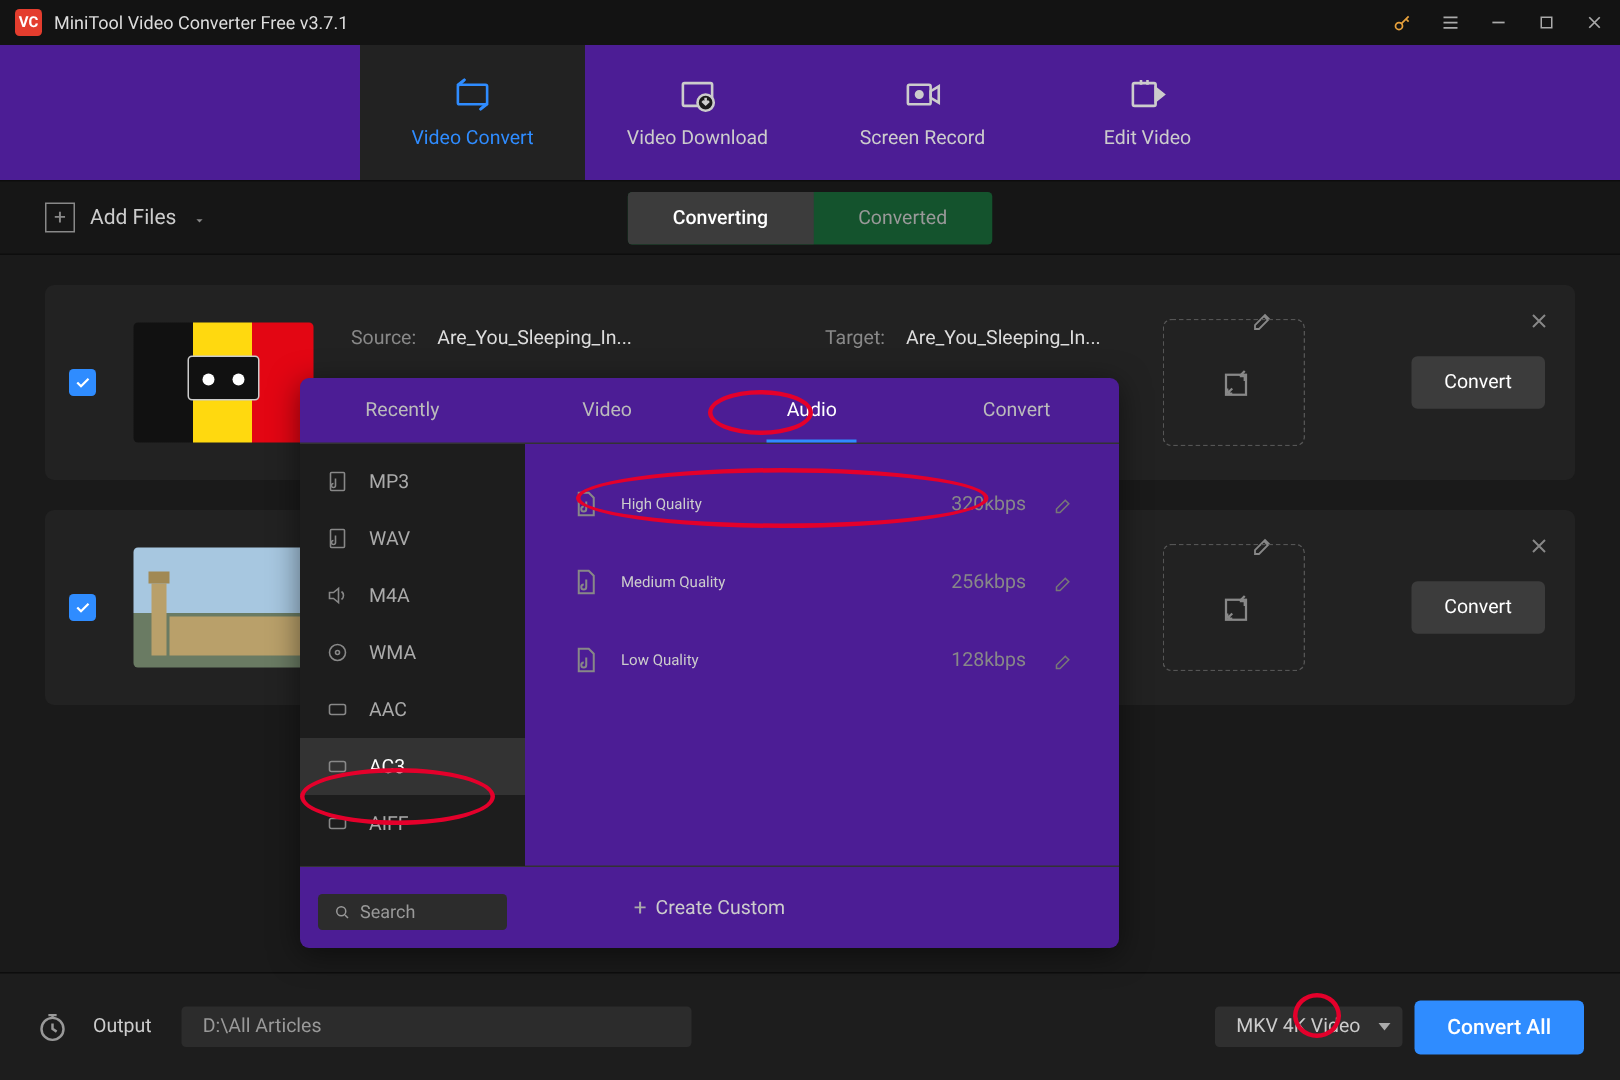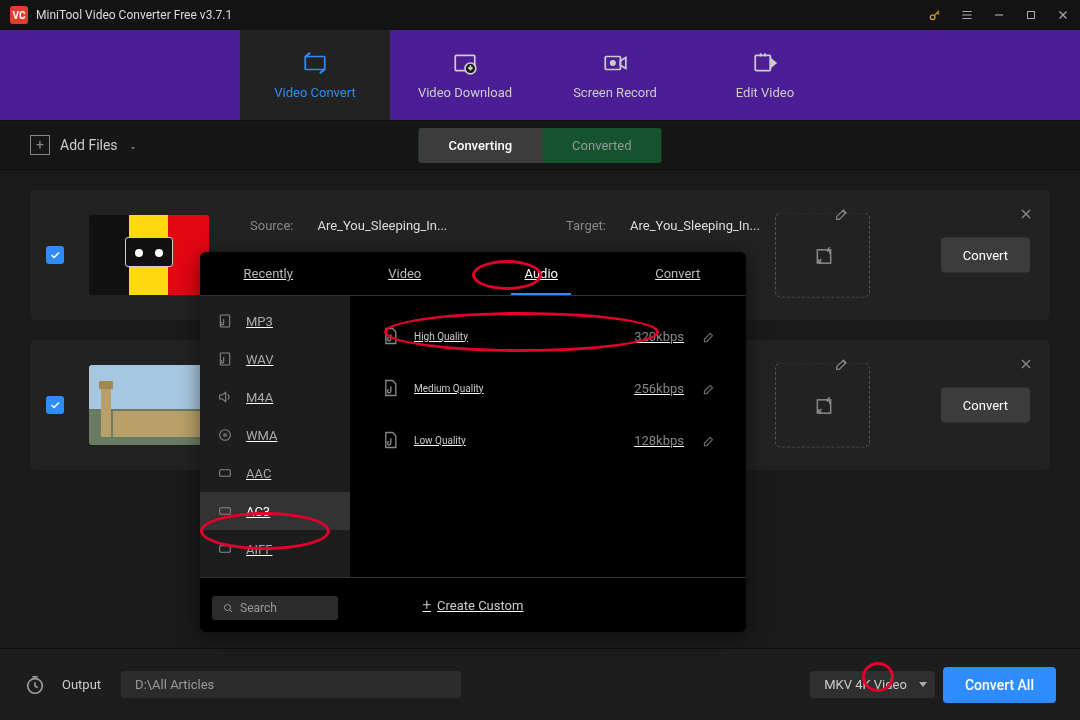--- a/index.html
+++ b/index.html
@@ -28,31 +28,31 @@
   .tabbox .tb { padding:10px 30px; font-size:13px; color:#999; cursor:pointer; }
   .tabbox .tb.active { background:#3c3c3c; color:#fff; font-weight:500; }
 
   
   .filearea { padding: 20px 30px 0 30px; }
   .file-row { background:#222; border-radius:6px; height:130px; padding:16px 20px 16px 16px; display:flex; align-items:center; position:relative; margin-bottom:20px; }
   .chk { width:18px; height:18px; background:#2f8cff; border-radius:3px; display:flex; align-items:center; justify-content:center; margin-right:25px; }
   .chk svg { width:12px; height:12px; }
   .thumb { width:120px; height:80px; border-radius:3px; overflow:hidden; background:#333; display:flex; align-items:center; justify-content:center; position:relative; }
   .row-info { flex:1; padding-left:25px; display:flex; gap:40px; align-items:flex-start; height:100%; padding-top:12px; }
-  .src-blk, .tgt-blk { display:flex; align-items:center; gap:24px;margin-left:16px; }
+  .src-blk, .tgt-blk { display:flex; align-items:center; gap:14px; }
   .lbl { color:#888; font-size:13px; }
   .fname { color:#ddd; font-size:13px; }
   .target-box { position:absolute; right:180px; top:50%; transform:translateY(-50%); width:95px; height:85px; border:1.5px dashed #555; border-radius:6px; display:flex; flex-direction:column; align-items:center; justify-content:center; gap:8px; }
   .target-box .ticon { width:18px; height:18px; color:#888; }
   .close-x { position:absolute; right:16px; top:16px; width:16px; height:16px; color:#888; cursor:pointer; }
   .convert-btn { position:absolute; right:20px; top:50%; transform:translateY(-50%); background:#3c3c3c; color:#fff; padding:10px 22px; border-radius:4px; font-size:13px; cursor:pointer; border:none; }
   .edit-ic { width:16px; height:16px; color:#888; position:absolute; right:200px; top:16px; }
 
   
-  .popup { position:absolute; left:200px; top:252px; width:546px; height:380px; background:#000000; border-radius:6px; box-shadow:0 4px 20px rgba(0,0,0,.5); display:flex; flex-direction:column; z-index:50;text-decoration:underline; }
+  .popup { position:absolute; left:200px; top:252px; width:546px; height:380px; background:#4c1d95; border-radius:6px; box-shadow:0 4px 20px rgba(0,0,0,.5); display:flex; flex-direction:column; z-index:50; }
   .popup-tabs { height:44px; display:flex; border-bottom:1px solid #333; }
   .popup-tabs .pt { flex:1; display:flex; align-items:center; justify-content:center; font-size:13px; color:#bbb; cursor:pointer; position:relative; }
   .popup-tabs .pt.active { color:#fff; }
   .popup-tabs .pt.active::after { content:""; position:absolute; bottom:0; left:50%; transform:translateX(-50%); width:60px; height:2px; background:#2f8cff; }
   .popup-body { flex:1; display:flex; overflow:hidden; }
   .fmt-list { width:150px; background:#1d1d1d; overflow-y:auto; padding:6px 0; }
   .fmt-item { display:flex; align-items:center; gap:12px; padding:10px 16px; color:#aaa; font-size:13px; cursor:pointer; }
   .fmt-item.sel { background:#333; color:#fff; }
   .fmt-ic { width:18px; height:18px; display:flex; align-items:center; justify-content:center; color:#888; }
   .quality-list { flex:1; padding:14px 20px; }

